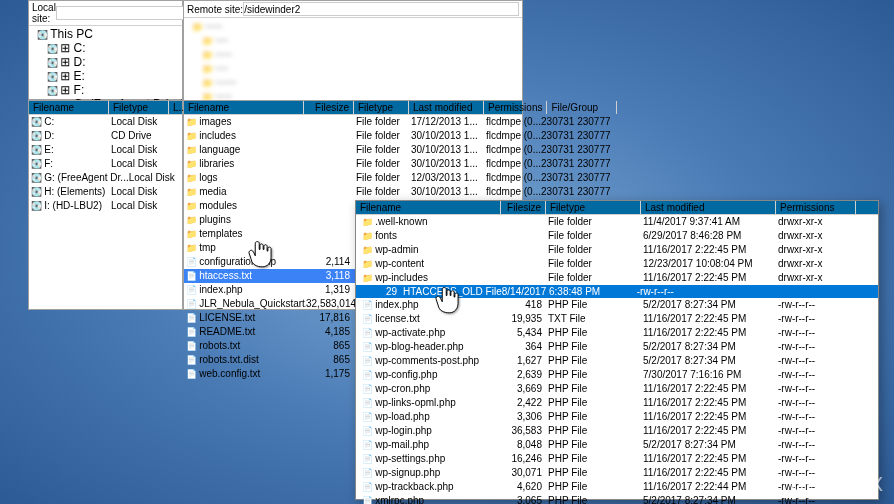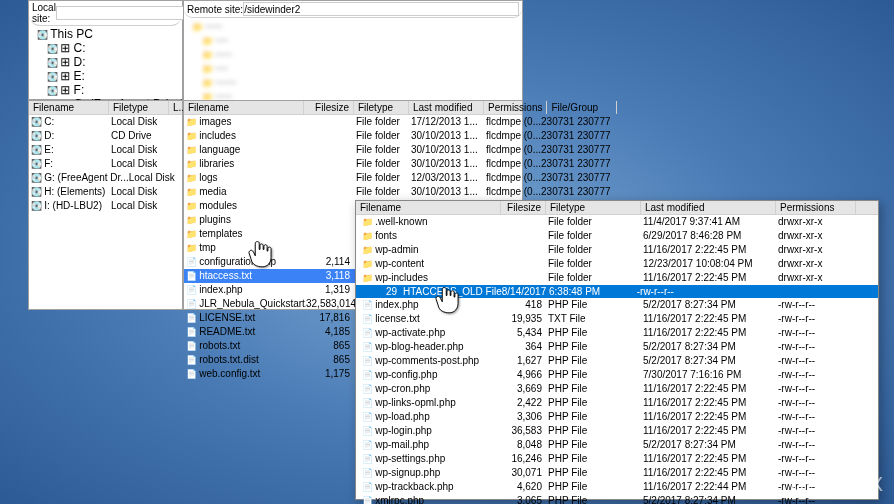--- a/index.html
+++ b/index.html
@@ -19,37 +19,36 @@
     }
     .top-left { left: 28px; top: 0; width: 155px; height: 100px; }
     .top-right { left: 183px; top: 0; width: 340px; height: 128px; }
     .mid-left { left: 28px; top: 100px; width: 155px; height: 210px; }
     .mid-right { left: 183px; top: 100px; width: 340px; height: 210px; }
     .header-row {
       display: flex; align-items: center;
       border-bottom: 1px solid #d0d0d0;
       padding: 1px 3px;
       font-size: 10px;
-      border-radius: 11px;
     }
     .header-row input {
       flex: 1; border: 1px solid #ccc; font-size: 10px; padding: 0 0;
       height: 14px;
     }
     .tree {
       padding: 2px 4px;
       font-size: 12px;
       line-height: 13px;
       overflow: hidden;
     }
     .tree-item { white-space: nowrap; padding-left: 4px; }
     .tree-item.l1 { padding-left: 14px; }
     .col-header {
       display: flex;
-      background: #e5e5e5;
+      background: #0369a1;
       border-bottom: 1px solid #d0d0d0;
       font-size: 10px;
     }
     .col-header span { padding: 1px 4px; border-right: 1px solid #d0d0d0; }
     .file-list { font-size: 10px; }
     .file-row {
       display: flex; padding: 0 2px; line-height: 13px;
       white-space: nowrap;
     }
     .file-row.highlight { background: #3b82f6; color: #fff; }
@@ -420,21 +419,21 @@
       </div>
       <div class="file-row">
         <span class="ov-name file-ico">wp-comments-post.php</span>
         <span class="ov-size">1,627</span>
         <span class="ov-type">PHP File</span>
         <span class="ov-mod">5/2/2017 8:27:34 PM</span>
         <span class="ov-perm">-rw-r--r--</span>
       </div>
       <div class="file-row">
         <span class="ov-name file-ico">wp-config.php</span>
-        <span class="ov-size">4,966</span>
+        <span class="ov-size">2,639</span>
         <span class="ov-type">PHP File</span>
         <span class="ov-mod">7/30/2017 7:16:16 PM</span>
         <span class="ov-perm">-rw-r--r--</span>
       </div>
       <div class="file-row">
         <span class="ov-name file-ico">wp-cron.php</span>
         <span class="ov-size">3,669</span>
         <span class="ov-type">PHP File</span>
         <span class="ov-mod">11/16/2017 2:22:45 PM</span>
         <span class="ov-perm">-rw-r--r--</span>

